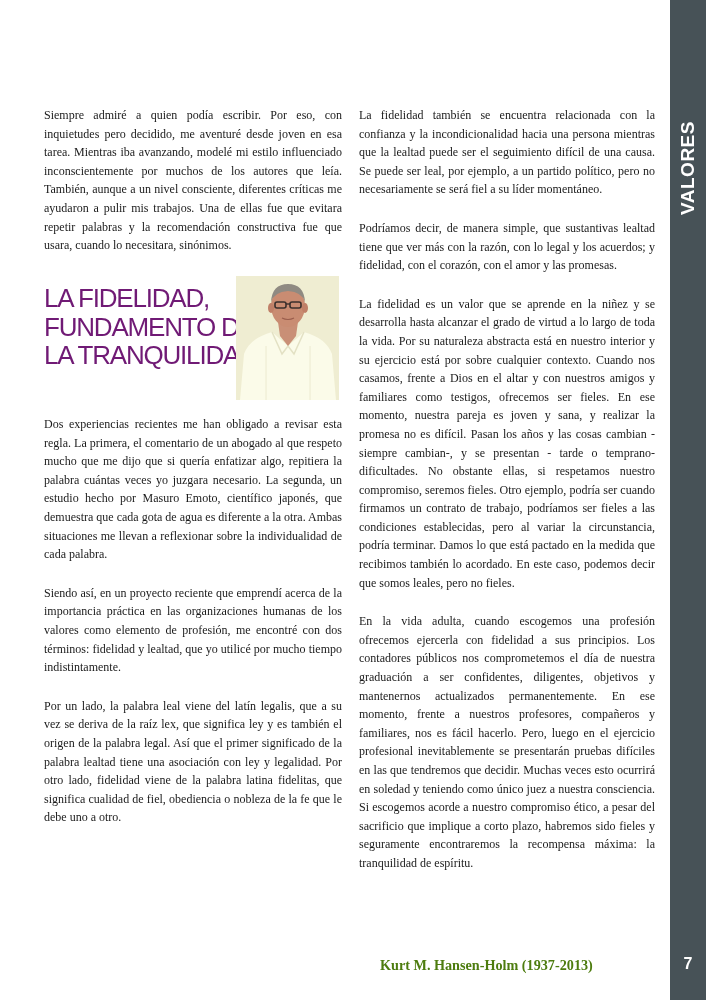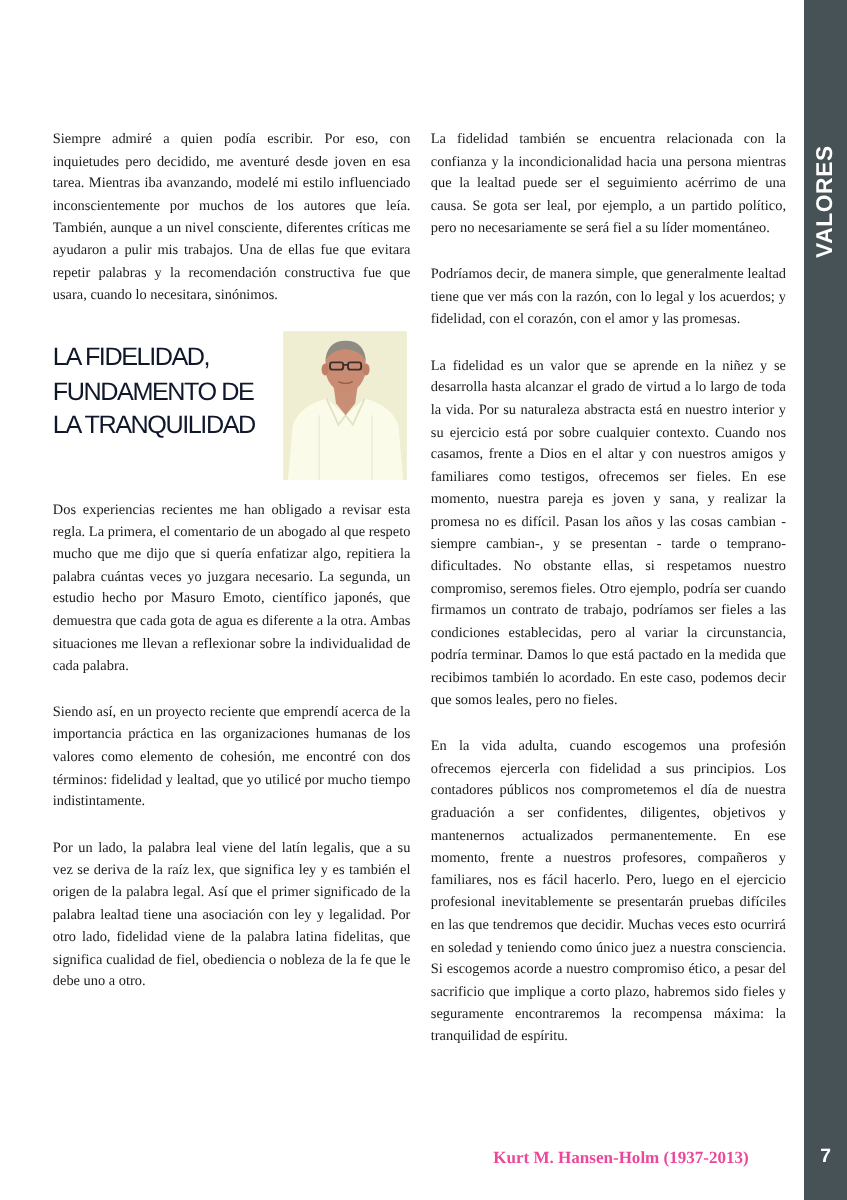--- a/index.html
+++ b/index.html
@@ -33,32 +33,32 @@
     }
     .col-left { left: 44px; top: 106px; width: 298px; }
     .col-right { left: 359px; top: 106px; width: 296px; }
     .col p { margin: 0 0 20px 0; }
     .headline-block {
       position: absolute; left: 44px; top: 276px; width: 300px; height: 126px;
     }
     .headline {
       position: absolute; left: 0; top: 8px; width: 190px;
       font-family: "Liberation Sans", "DejaVu Sans", sans-serif;
-      font-size: 21px; line-height: 28.5px; letter-spacing: -1.2px;
-      font-weight: normal; color: #0f172a; margin: 0; text-transform: uppercase;
+      font-size: 26px; line-height: 28.5px; letter-spacing: -1.2px;
+      font-weight: normal; color: #701a75; margin: 0; text-transform: uppercase;
     }
     .headline span { display: block; white-space: nowrap; }
     .photo {
       position: absolute; left: 192px; top: 0; width: 103px; height: 124px;
       background: #f1efd6; overflow: hidden;
     }
     .left-rest { position: absolute; left: 44px; top: 415px; width: 298px; }
     .author {
-      position: absolute; left: 380px; top: 957px; width: 275px; text-align: center;
-      font-weight: bold; font-size: 14.2px; color: #ec4899;
+      position: absolute; left: 380px; top: 957px; width: 275px; text-align: left;
+      font-weight: bold; font-size: 14.2px; color: #4d7c0f;
     }
   </style>
 </head>
 <body>
 
 <div class="side-strip"></div>
 <div class="side-label">
   <span>VALORES</span>
 </div>
 <div class="page-number">7</div>
@@ -94,24 +94,24 @@
       <rect x="54" y="26" width="11" height="6" rx="2" fill="none" stroke="#3a2f2c" stroke-width="1.6"></rect>
       <line x1="50" y1="28" x2="54" y2="28" stroke="#3a2f2c" stroke-width="1.4"></line>
 
       <path d="M46 42 Q52 45 58 42" fill="none" stroke="#9a5d4c" stroke-width="1.2"></path>
     </svg>
   </div>
 </div>
 
 <div class="col left-rest">
   <p>Dos experiencias recientes me han obligado a revisar esta regla. La primera, el comentario de un abogado al que respeto mucho que me dijo que si quería enfatizar algo, repitiera la palabra cuántas veces yo juzgara necesario. La segunda, un estudio hecho por Masuro Emoto, científico japonés, que demuestra que cada gota de agua es diferente a la otra. Ambas situaciones me llevan a reflexionar sobre la individualidad de cada palabra.</p>
-  <p>Siendo así, en un proyecto reciente que emprendí acerca de la importancia práctica en las organizaciones humanas de los valores como elemento de cohesión, me encontré con dos términos: fidelidad y lealtad, que yo utilicé por mucho tiempo indistintamente.</p>
+  <p>Siendo así, en un proyecto reciente que emprendí acerca de la importancia práctica en las organizaciones humanas de los valores como elemento de profesión, me encontré con dos términos: fidelidad y lealtad, que yo utilicé por mucho tiempo indistintamente.</p>
   <p>Por un lado, la palabra leal viene del latín legalis, que a su vez se deriva de la raíz lex, que significa ley y es también el origen de la palabra legal. Así que el primer significado de la palabra lealtad tiene una asociación con ley y legalidad. Por otro lado, fidelidad viene de la palabra latina fidelitas, que significa cualidad de fiel, obediencia o nobleza de la fe que le debe uno a otro.</p>
 </div>
 
 <div class="col col-right">
-  <p>La fidelidad también se encuentra relacionada con la confianza y la incondicionalidad hacia una persona mientras que la lealtad puede ser el seguimiento acérrimo de una causa. Se gota ser leal, por ejemplo, a un partido político, pero no necesariamente se será fiel a su líder momentáneo.</p>
-  <p>Podríamos decir, de manera simple, que generalmente lealtad tiene que ver más con la razón, con lo legal y los acuerdos; y fidelidad, con el corazón, con el amor y las promesas.</p>
+  <p>La fidelidad también se encuentra relacionada con la confianza y la incondicionalidad hacia una persona mientras que la lealtad puede ser el seguimiento difícil de una causa. Se puede ser leal, por ejemplo, a un partido político, pero no necesariamente se será fiel a su líder momentáneo.</p>
+  <p>Podríamos decir, de manera simple, que sustantivas lealtad tiene que ver más con la razón, con lo legal y los acuerdos; y fidelidad, con el corazón, con el amor y las promesas.</p>
   <p>La fidelidad es un valor que se aprende en la niñez y se desarrolla hasta alcanzar el grado de virtud a lo largo de toda la vida. Por su naturaleza abstracta está en nuestro interior y su ejercicio está por sobre cualquier contexto. Cuando nos casamos, frente a Dios en el altar y con nuestros amigos y familiares como testigos, ofrecemos ser fieles. En ese momento, nuestra pareja es joven y sana, y realizar la promesa no es difícil. Pasan los años y las cosas cambian - siempre cambian-, y se presentan - tarde o temprano- dificultades. No obstante ellas, si respetamos nuestro compromiso, seremos fieles. Otro ejemplo, podría ser cuando firmamos un contrato de trabajo, podríamos ser fieles a las condiciones establecidas, pero al variar la circunstancia, podría terminar. Damos lo que está pactado en la medida que recibimos también lo acordado. En este caso, podemos decir que somos leales, pero no fieles.</p>
   <p>En la vida adulta, cuando escogemos una profesión ofrecemos ejercerla con fidelidad a sus principios. Los contadores públicos nos comprometemos el día de nuestra graduación a ser confidentes, diligentes, objetivos y mantenernos actualizados permanentemente. En ese momento, frente a nuestros profesores, compañeros y familiares, nos es fácil hacerlo. Pero, luego en el ejercicio profesional inevitablemente se presentarán pruebas difíciles en las que tendremos que decidir. Muchas veces esto ocurrirá en soledad y teniendo como único juez a nuestra consciencia. Si escogemos acorde a nuestro compromiso ético, a pesar del sacrificio que implique a corto plazo, habremos sido fieles y seguramente encontraremos la recompensa máxima: la tranquilidad de espíritu.</p>
 </div>
 
 <div class="author">Kurt M. Hansen-Holm (1937-2013)</div>
 
 </body></html>

